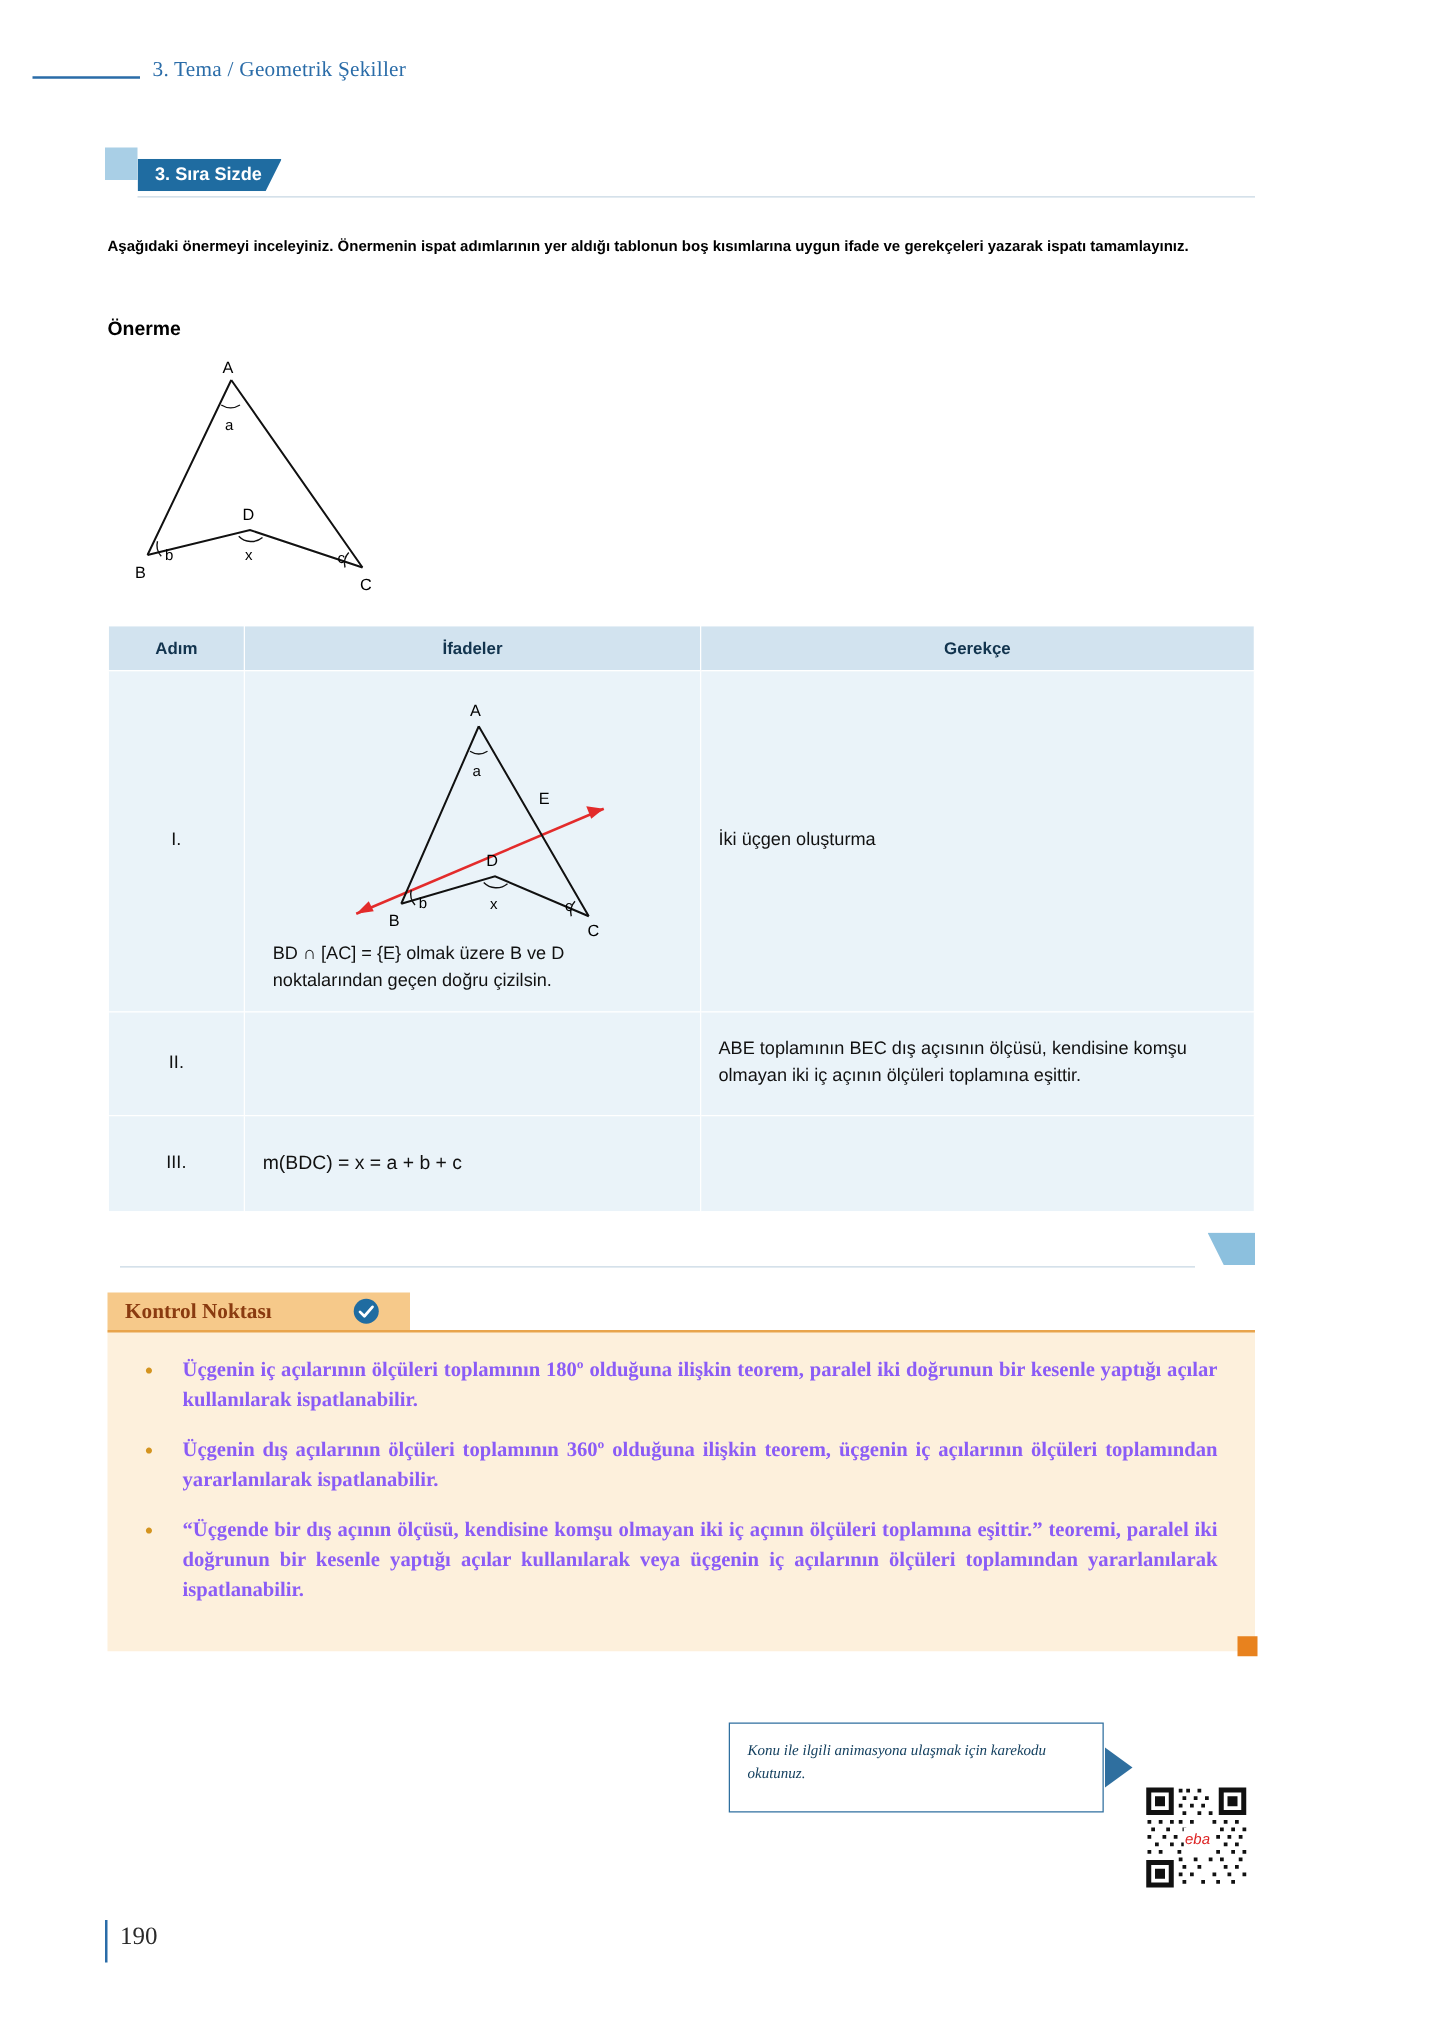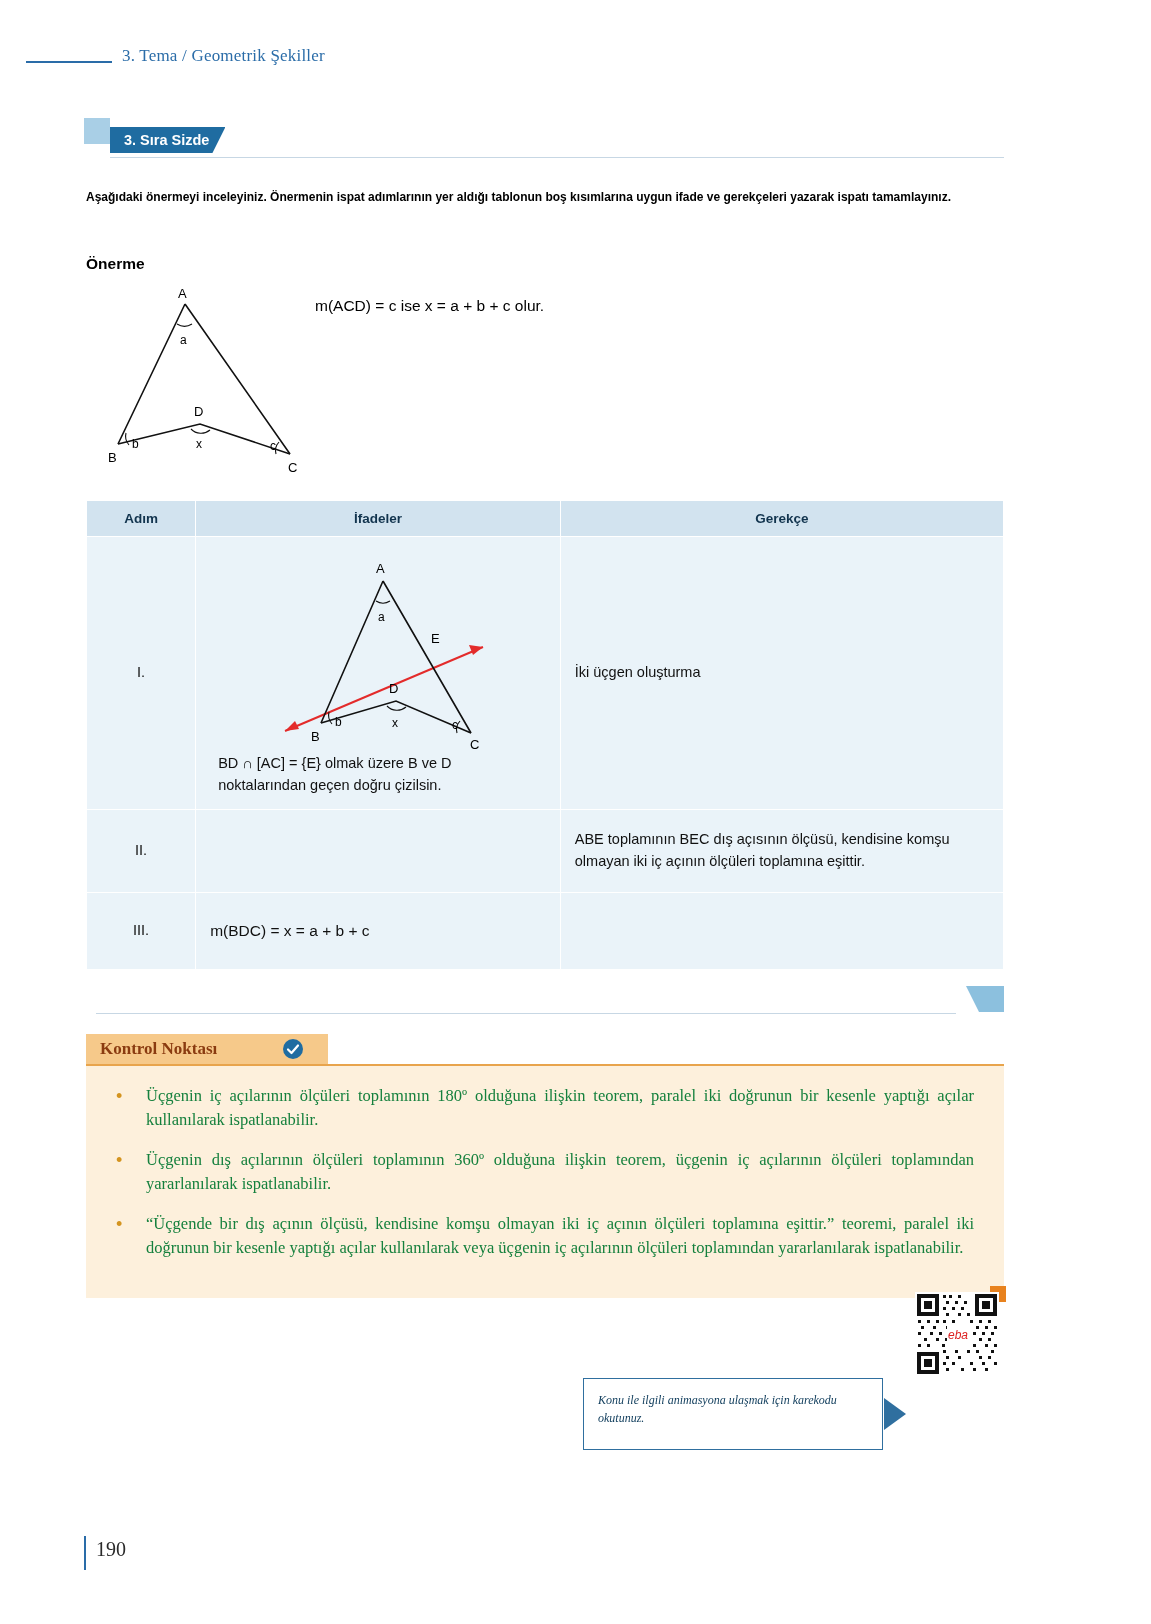--- a/index.html
+++ b/index.html
@@ -228,22 +228,23 @@
     font-size: 18px;
     line-height: 1.35;
     width: 30px;
     flex: 0 0 30px;
     text-align: left;
   }
   .kn-text {
     font-family: "Liberation Serif", serif;
     font-size: 16.5px;
     line-height: 1.45;
-    color: #15803d;
+    color: #8b5cf6;
     text-align: justify;
+    font-weight: bold;
   }
   .kn-orange-tag {
     position: absolute;
     right: -2px;
     bottom: -4px;
     width: 16px;
     height: 16px;
     background: #e8821e;
   }
 
@@ -267,21 +268,21 @@
     position: absolute;
     top: 1398px;
     left: 884px;
     width: 0; height: 0;
     border-top: 16px solid transparent;
     border-bottom: 16px solid transparent;
     border-left: 22px solid #2f6f9f;
   }
   .qr-code {
     position: absolute;
-    top: 1292px;
+    top: 1428px;
     left: 915px;
     width: 84px;
     height: 84px;
   }
 
   
   .page-rule {
     position: absolute;
     top: 1536px;
     left: 84px;
@@ -336,21 +337,20 @@
     <text x="104" y="134" font-size="13">D</text>
 
     <text x="90" y="62" font-size="12">a</text>
     <text x="42" y="166" font-size="12">b</text>
     <text x="180" y="168" font-size="12">c</text>
     <text x="106" y="166" font-size="12">x</text>
   </svg>
 </div>
 
 <div class="prop-text">
-  <div>m(ACD) = c ise x = a + b + c olur.</div>
 </div>
 
 <table class="tbl">
   <thead>
     <tr>
       <th class="col-adim">Adım</th>
       <th class="col-ifade">İfadeler</th>
       <th class="col-gerekce">Gerekçe</th>
     </tr>
   </thead>

